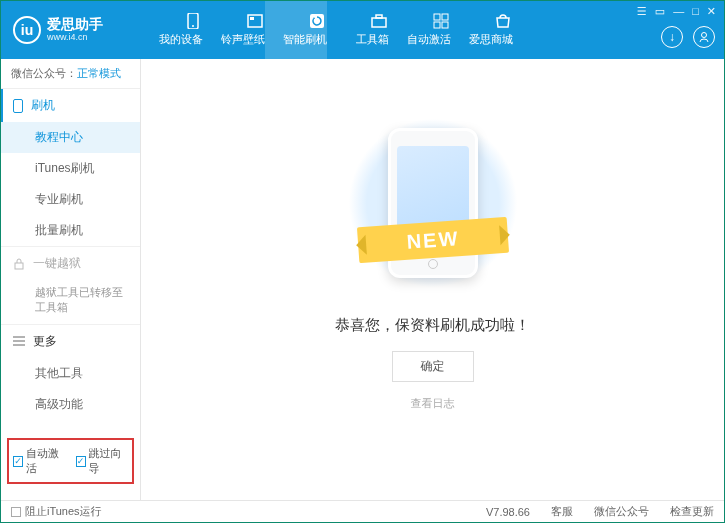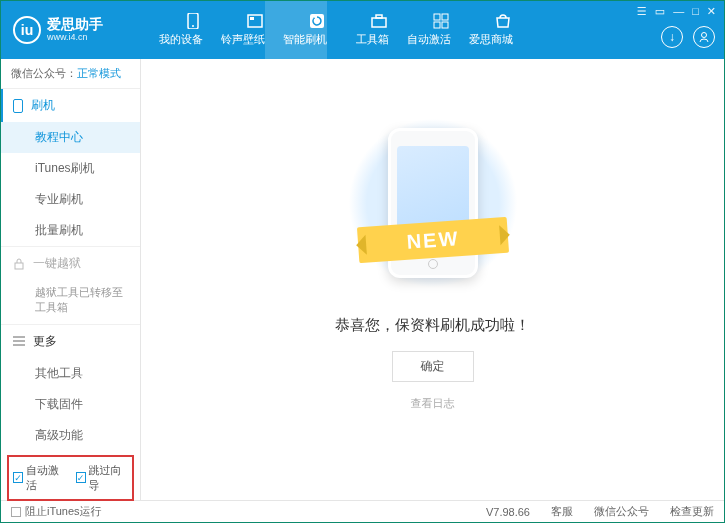--- a/index.html
+++ b/index.html
@@ -195,21 +195,20 @@
         <span>
             <svg width="12" height="10" viewBox="0 0 12 10">
               <line x1="0" y1="1" x2="12" y2="1" stroke="#666"></line>
               <line x1="0" y1="5" x2="12" y2="5" stroke="#666"></line>
               <line x1="0" y1="9" x2="12" y2="9" stroke="#666"></line>
             </svg>
           </span>
         <span>更多</span>
       </div>
       <div class="side-sub">其他工具</div>
-      <div class="side-sub">下载固件</div>
       <div class="side-sub">高级功能</div>
     </div>
 
     <div style="flex:1"></div>
 
     <div class="options-box">
       <label class="opt">
         <span class="opt-check">✓</span>
         <span>自动激活</span>
       </label>

